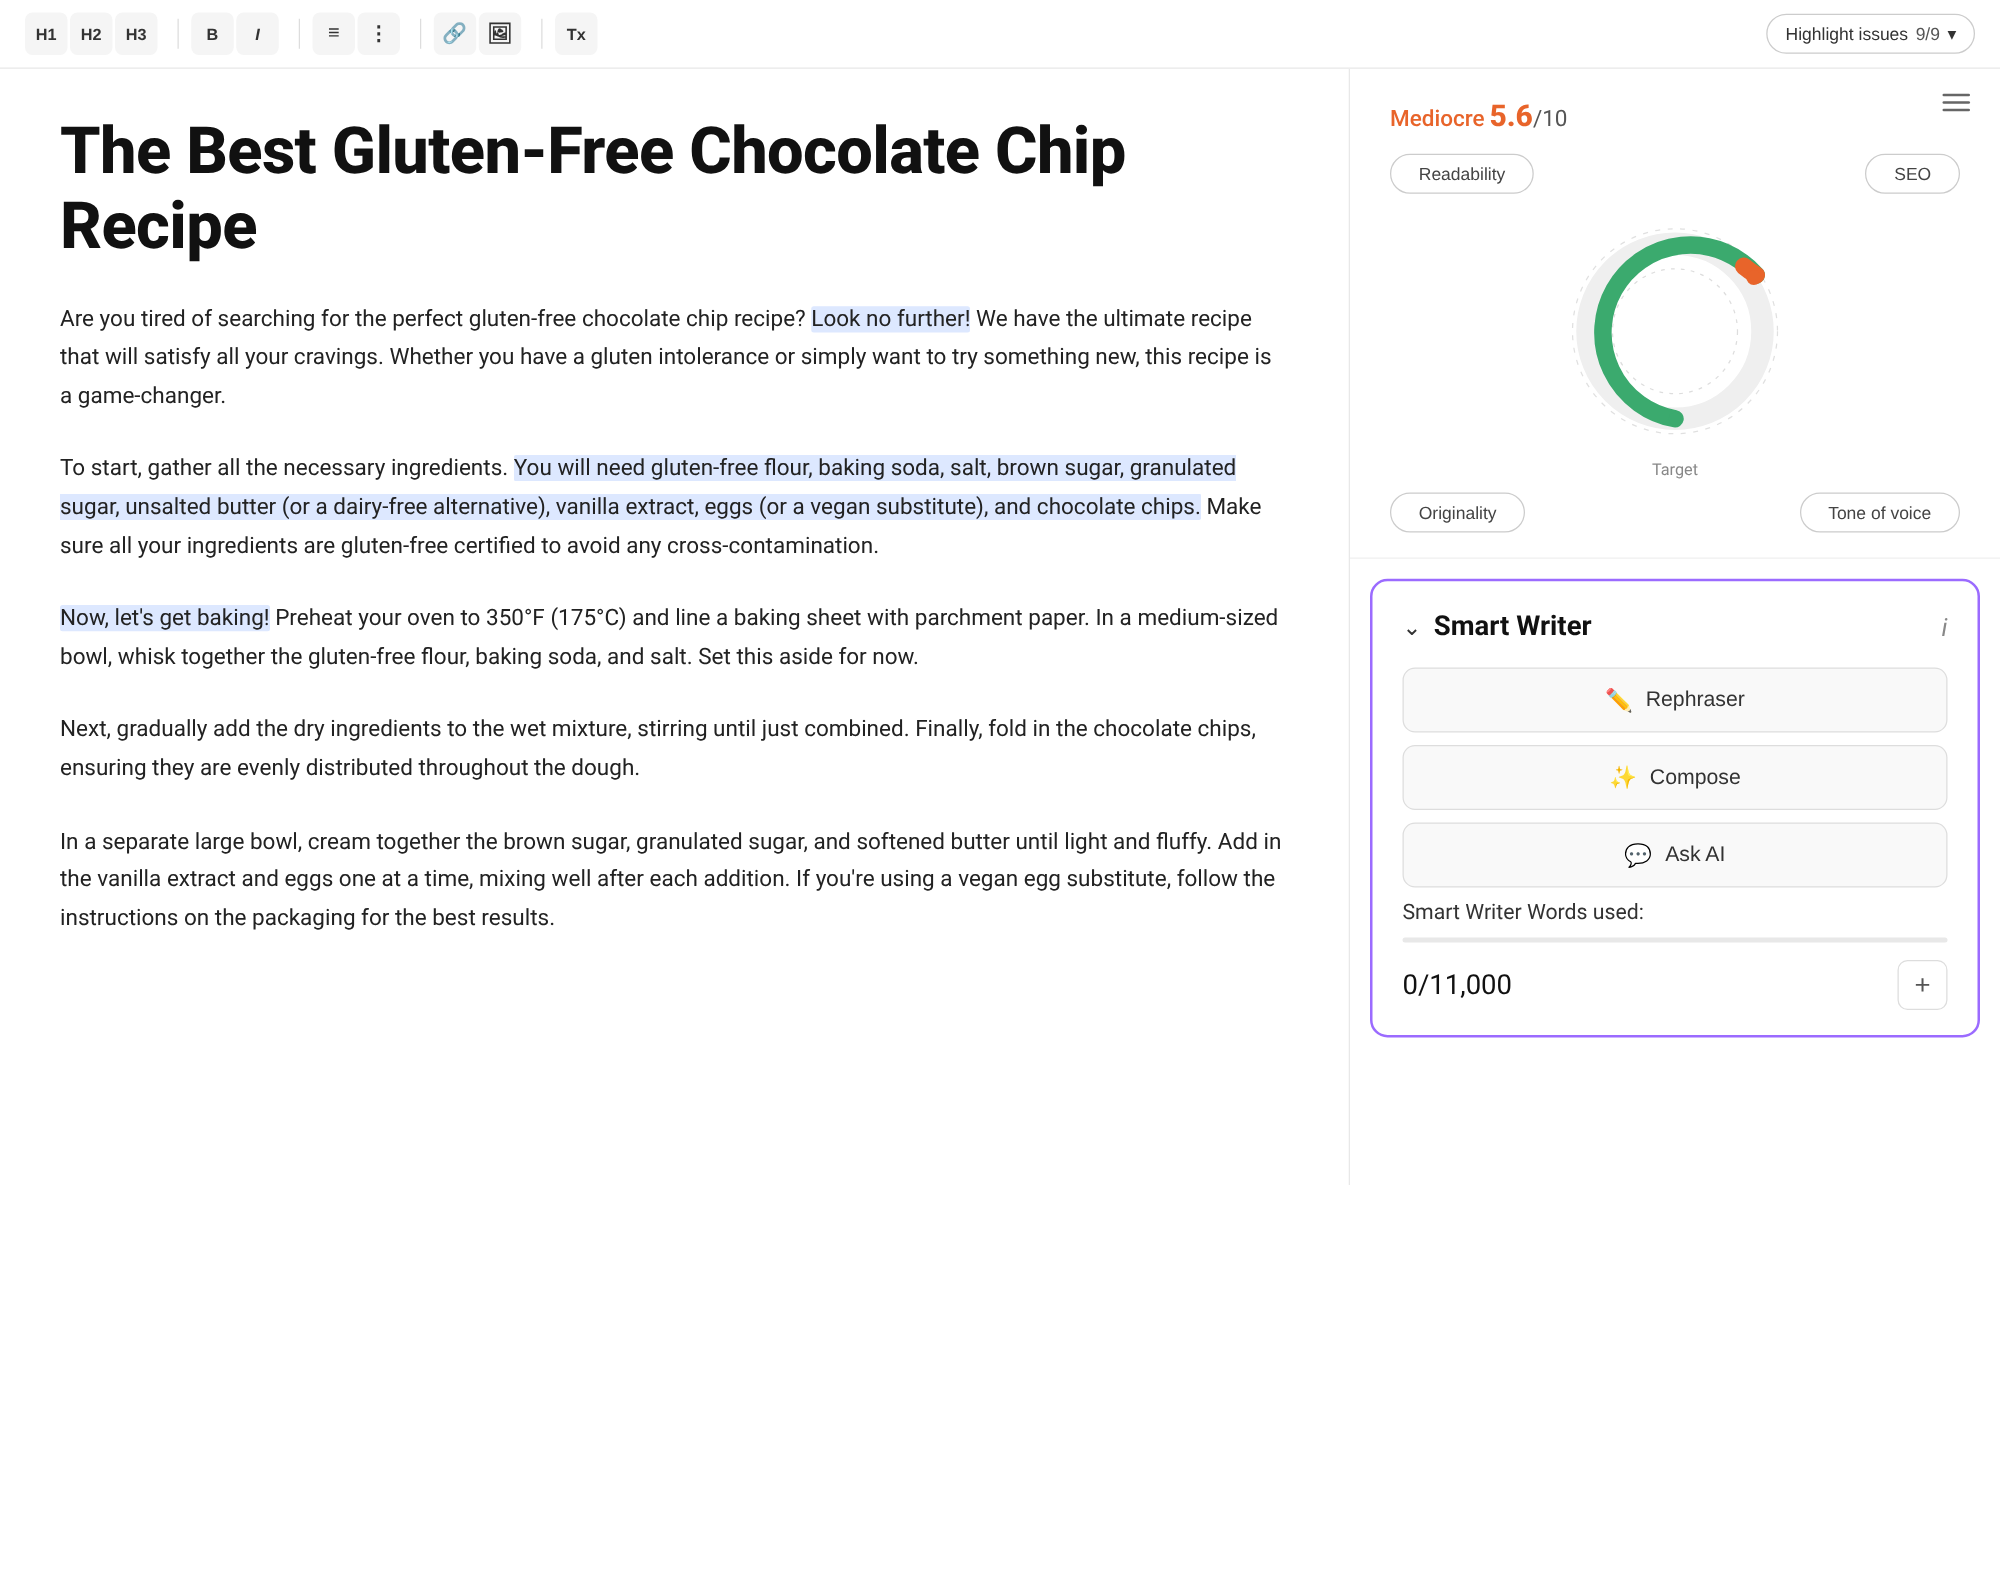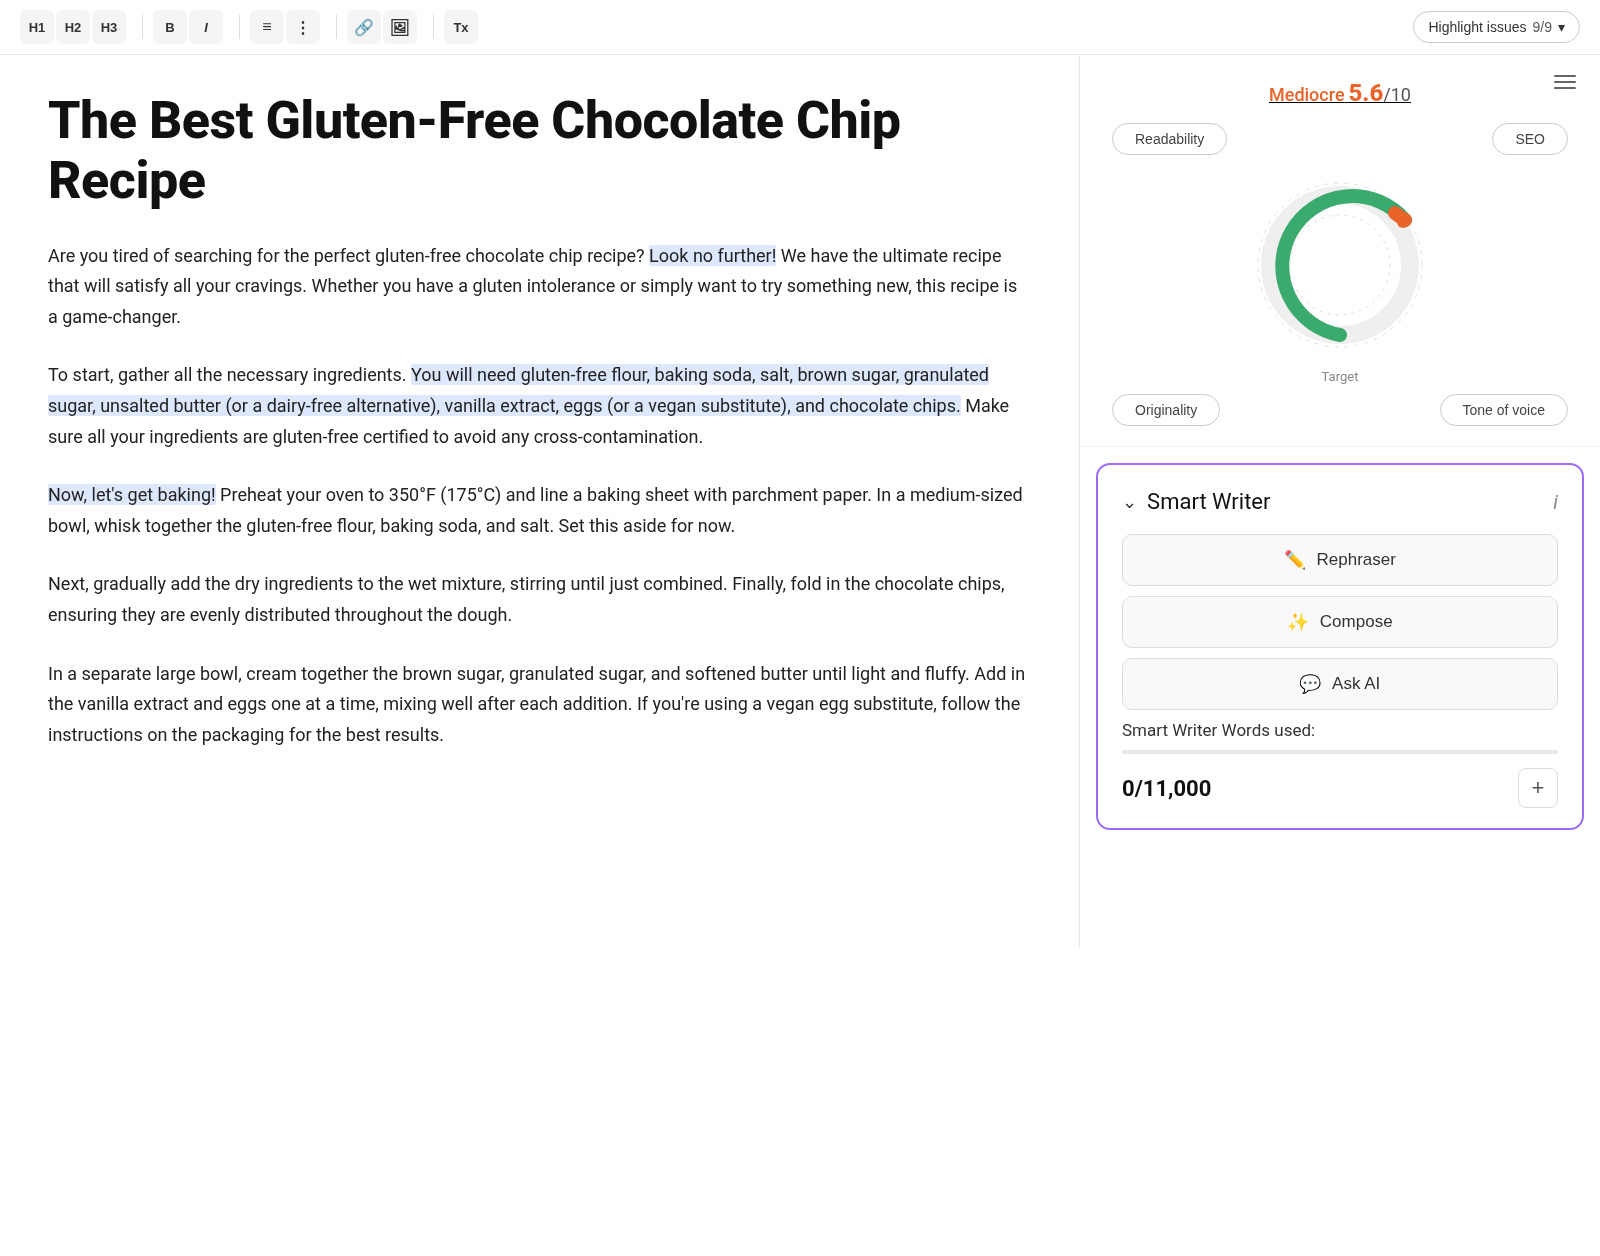--- a/index.html
+++ b/index.html
@@ -125,23 +125,21 @@
 
     
     .score-section {
       padding: 24px 32px 20px;
       border-bottom: 1px solid #f0f0f0;
       background: #fff;
       position: relative;
     }
 
     .score-header {
-      text-align: center;
       margin-bottom: 16px;
-      text-decoration: underline;
     }
 
     .score-label {
       font-size: 18px;
       color: #e8642a;
       font-weight: 500;
     }
 
     .score-value {
       font-size: 24px;
@@ -244,21 +242,21 @@
     }
 
     .sw-chevron {
       font-size: 18px;
       color: #333;
       cursor: pointer;
     }
 
     .sw-title {
       font-size: 22px;
-      font-weight: 400;
+      font-weight: 700;
       color: #111;
     }
 
     .sw-info {
       font-size: 20px;
       color: #888;
       cursor: pointer;
       font-style: italic;
     }
 
@@ -295,21 +293,21 @@
     }
 
     .sw-words-footer {
       display: flex;
       align-items: center;
       justify-content: space-between;
     }
 
     .sw-words-count {
       font-size: 22px;
-      font-weight: 700;
+      font-weight: 400;
       color: #111;
     }
 
     .sw-plus-btn {
       width: 40px;
       height: 40px;
       border: 1px solid #ddd;
       border-radius: 8px;
       background: #fff;
       font-size: 22px;

